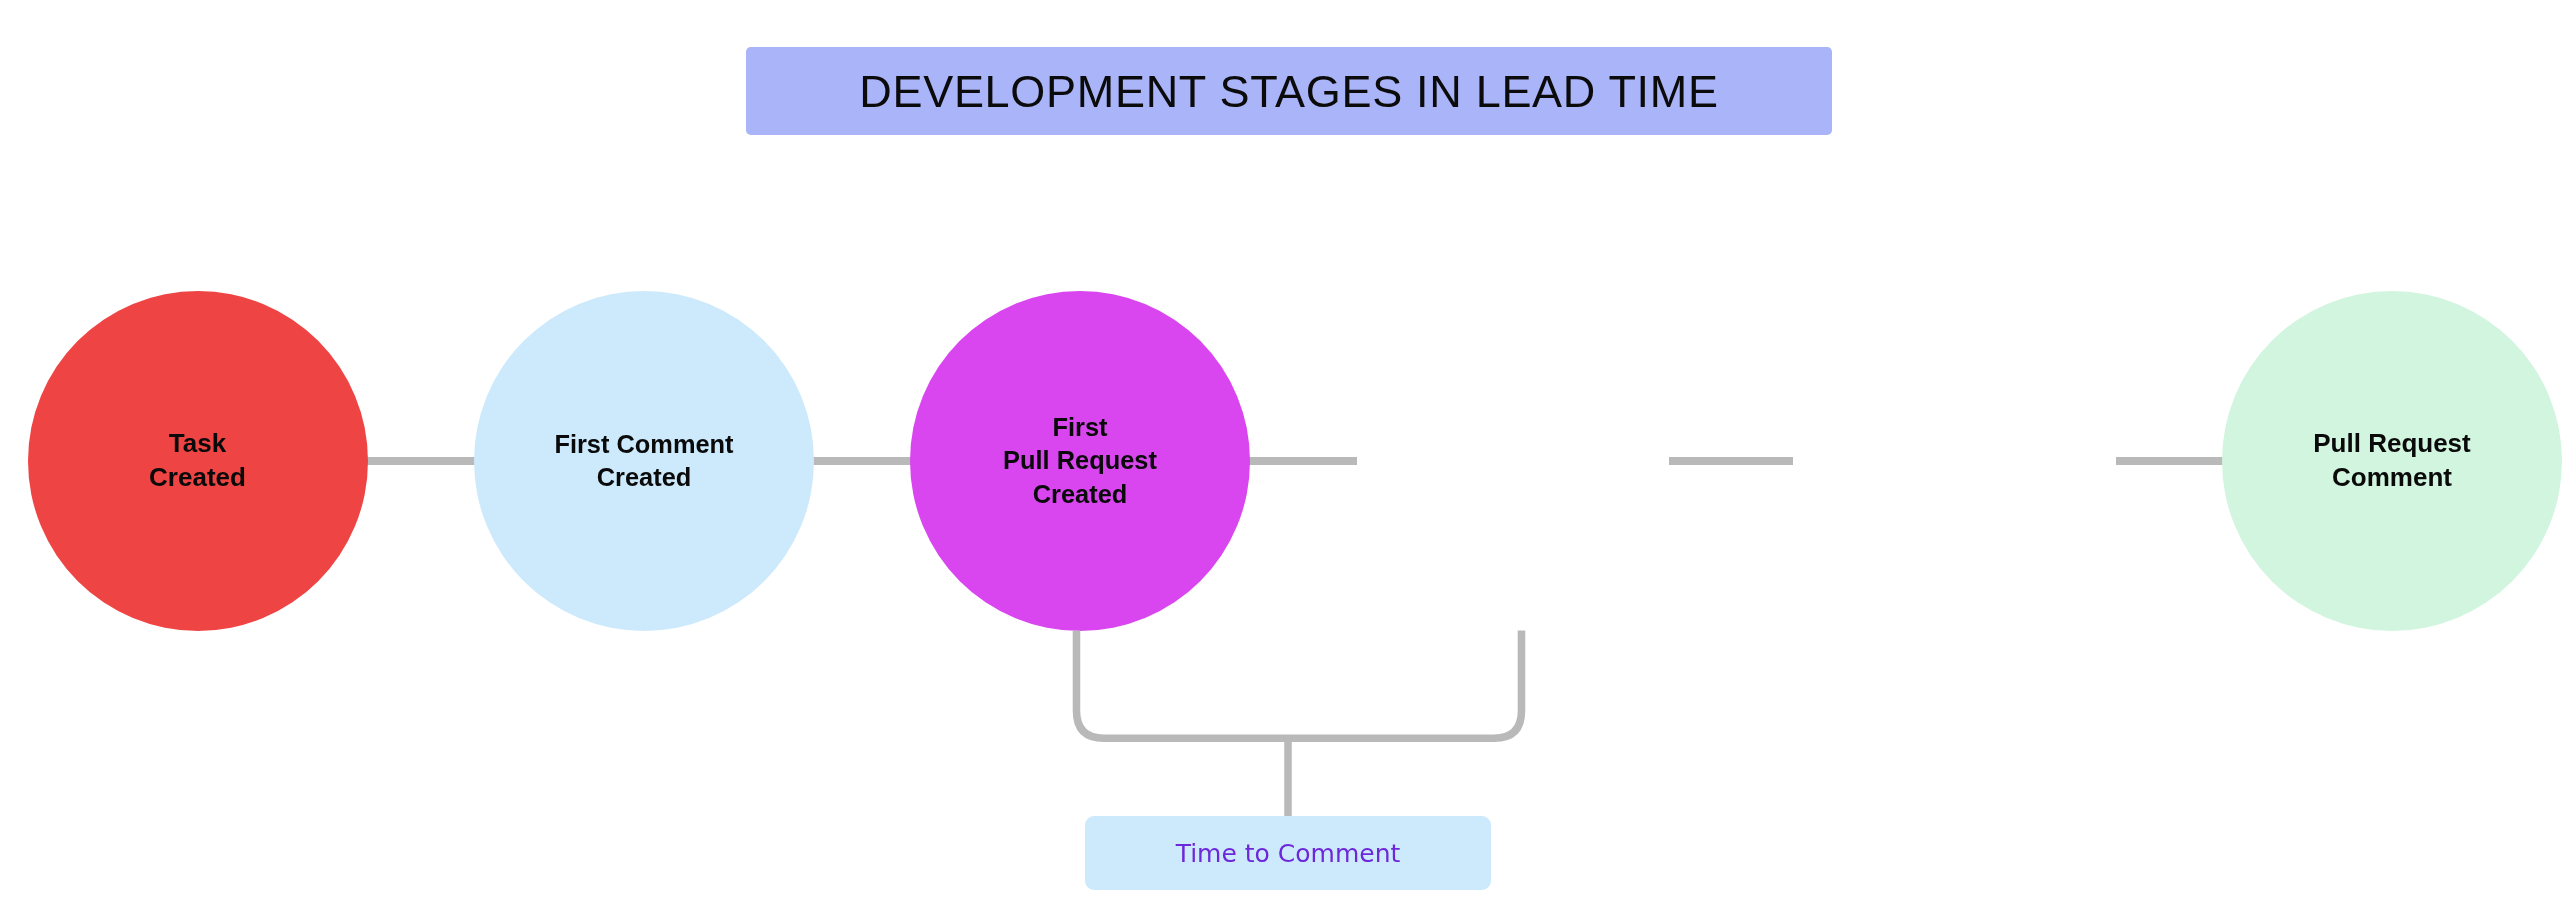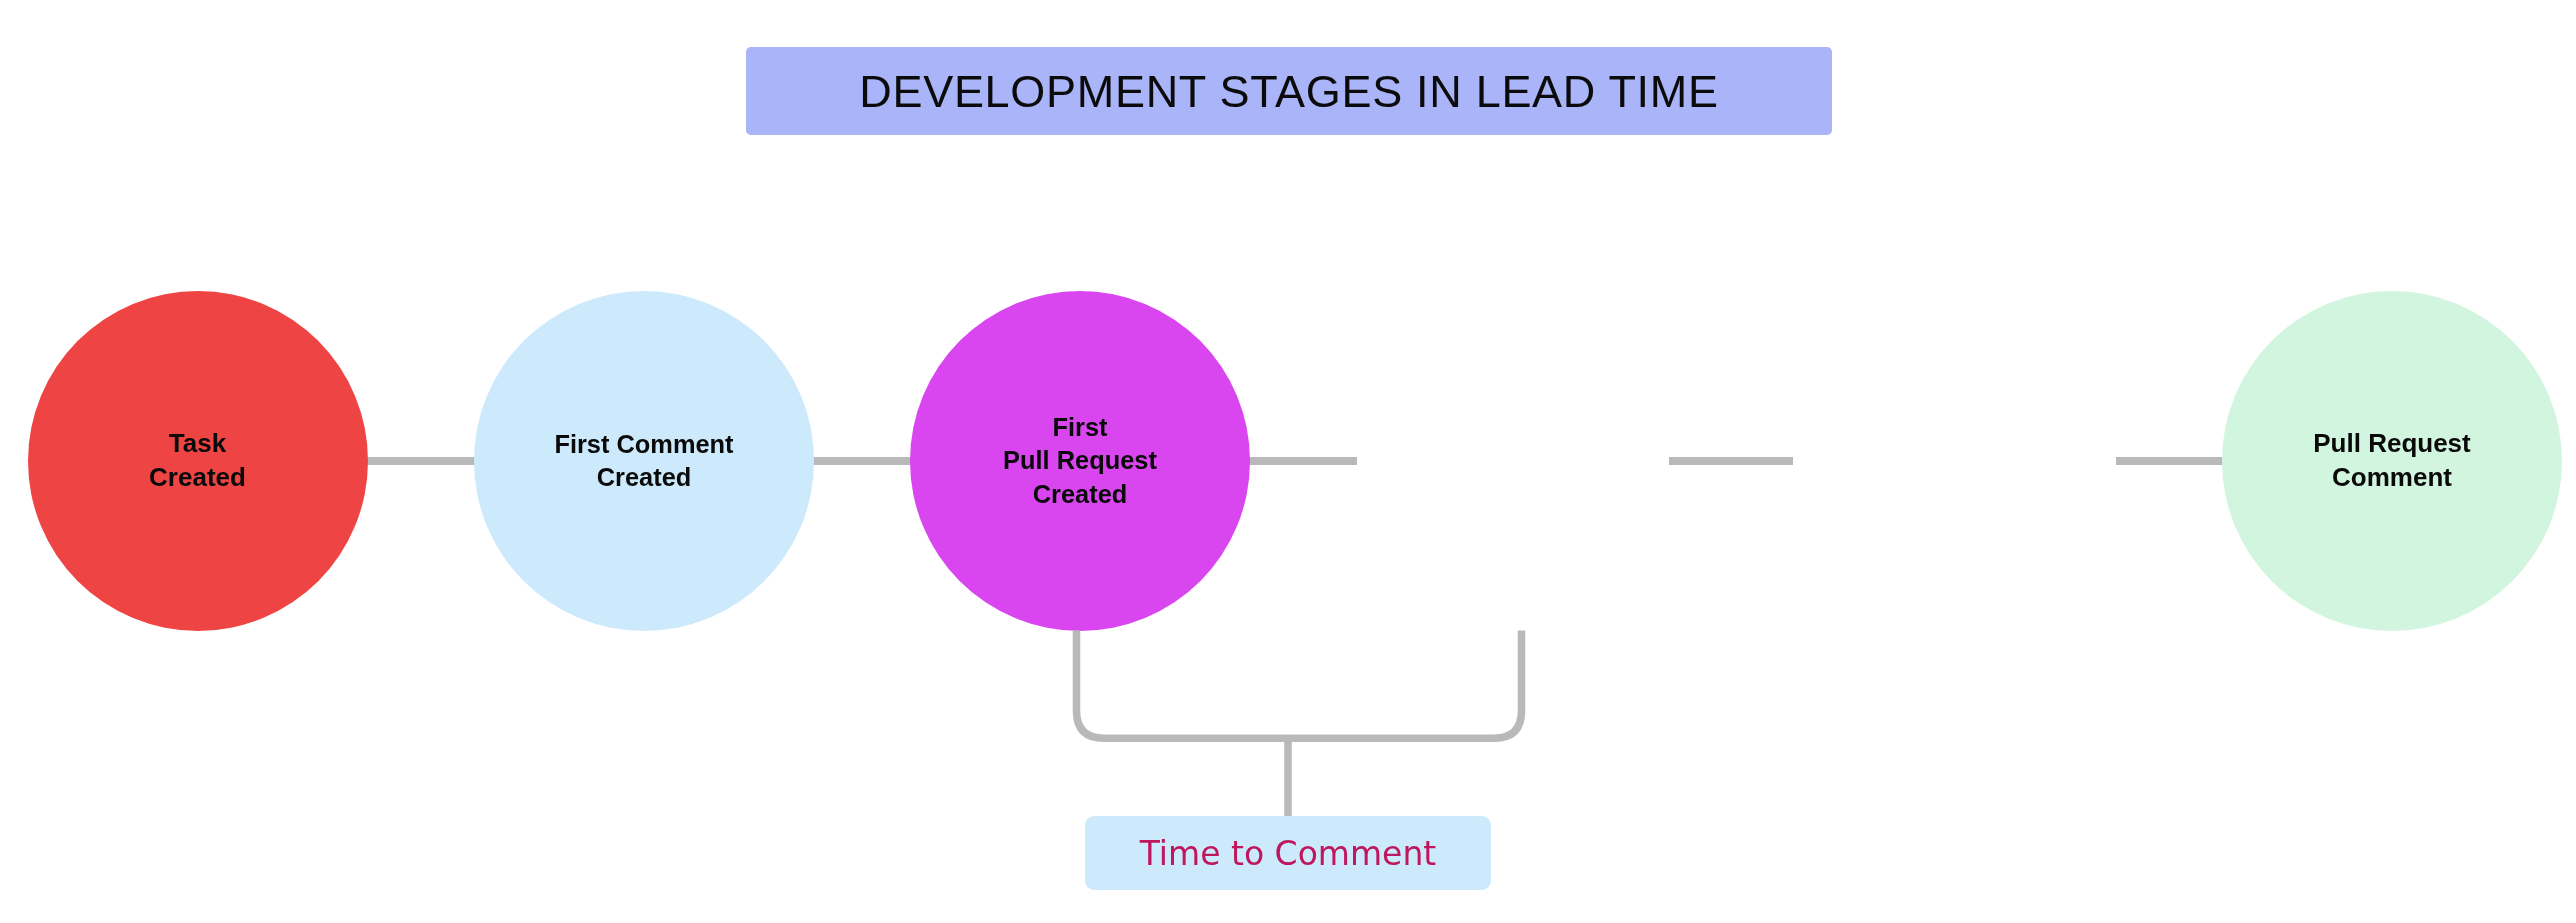--- a/index.html
+++ b/index.html
@@ -88,23 +88,23 @@
     width: 406px;
     height: 74px;
     border-radius: 9px;
     display: flex;
     align-items: center;
     justify-content: center;
     box-sizing: border-box;
   }
   .callout-text {
     font-family: "DejaVu Sans", sans-serif;
-    font-size: 33px;
+    font-size: 25px;
     font-weight: 400;
-    color: #be185d;
+    color: #6d28d9;
     white-space: nowrap;
     line-height: 1;
   }
 </style>
 </head>
 <body>
 
 <div id="stage">
 
   <div class="title-banner" style="background:#aab4f8;">

